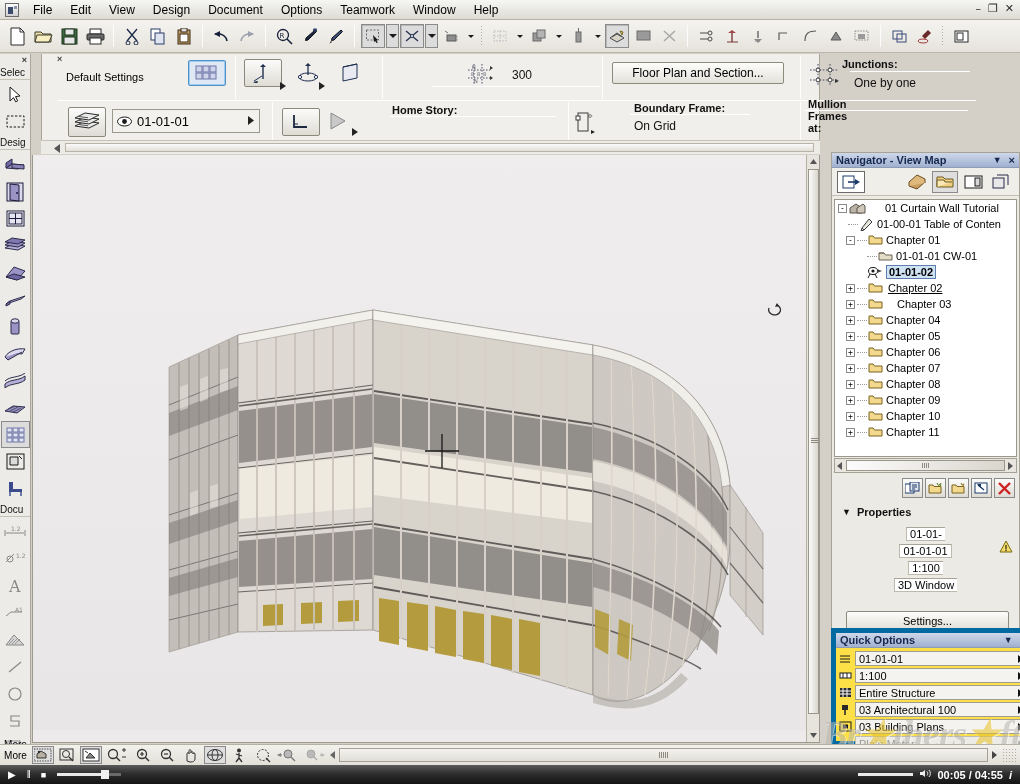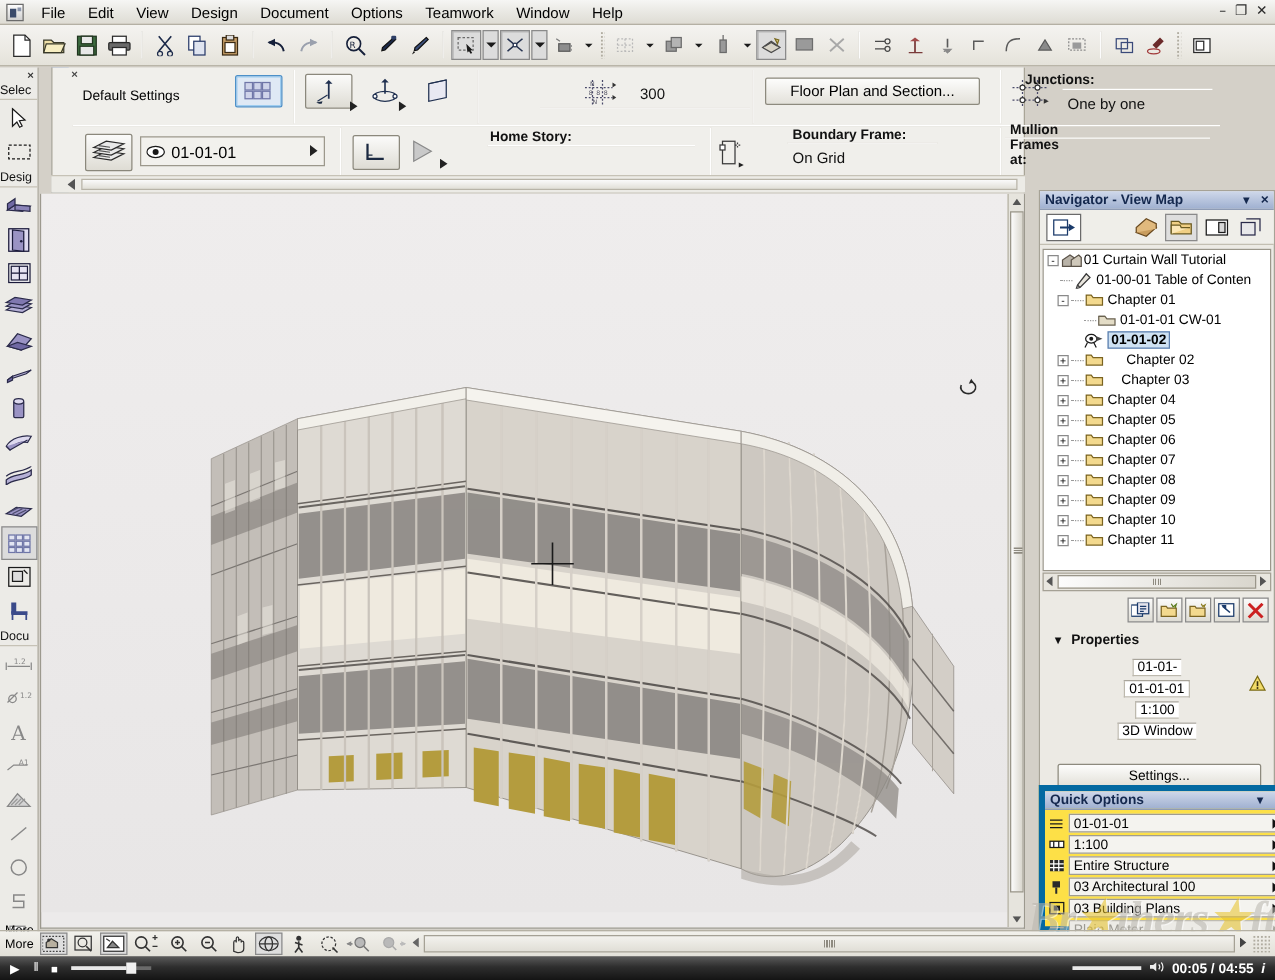--- a/index.html
+++ b/index.html
@@ -546,21 +546,21 @@
             </g>
           <g fill="#fff" stroke="#333">
               <circle cx="10" cy="8" r="2"></circle>
               <circle cx="22" cy="8" r="2"></circle>
               <circle cx="10" cy="18" r="2"></circle>
               <circle cx="22" cy="18" r="2"></circle>
             </g>
           <path d="M27 17l4 2-4 2z" fill="#333"></path>
         </svg>
       </div>
-      <div style="position:absolute;left:764px;top:4px;" class="fieldlabel">Junctions:</div>
+      <div style="position:absolute;left:786px;top:4px;" class="fieldlabel">Junctions:</div>
       <div class="ib-hsep" style="left:794px;top:17px;width:120px;"></div>
       <div class="sunken" style="position:absolute;left:794px;top:19px;width:122px;border:none;background:transparent;">One by one</div>
 
       <div class="ib-hsep" style="left:2px;top:46px;width:918px;"></div>
 
       <div style="position:absolute;left:12px;top:53px;width:38px;height:30px;" class="iconbtn">
         <svg width="28" height="22">
             <g stroke="#2a2a2a" fill="#e9e9e9">
           <path d="M2 15l10-5 14 2-10 5z"></path>
               <path d="M2 11l10-5 14 2-10 5z"></path>
@@ -1090,21 +1090,21 @@
     </div>
 
     <div class="tree">
 
       <div class="tnode" style="padding-left:3px;">
         <div class="tbox">-</div>
         <svg width="17" height="13">
             <path d="M1 11V6l6-4 6 4v5z" fill="#b9b3a8" stroke="#5a5248"></path>
             <path d="M8 11V6l6-4 2 2v7z" fill="#cfc8ba" stroke="#5a5248"></path>
           </svg>
-        <span style="margin-left:1px;">01 Curtain Wall Tutorial</span>
+        <span style="margin-left:19px;">01 Curtain Wall Tutorial</span>
       </div>
 
       <div class="tnode" style="padding-left:13px;">
         <div class="tdots"></div>
         <svg width="15" height="13">
             <path d="M10 1l3 3-8 8-3 1 1-3z" fill="#e9e6de" stroke="#3a3a3a"></path>
             <path d="M3 10l2 2" stroke="#3a3a3a"></path>
           </svg>
         <span style="margin-left:3px;">01-00-01 Table of Conten</span>
       </div>
@@ -1136,21 +1136,21 @@
           </svg>
         <span class="tsel" style="margin-left:2px;">01-01-02</span>
       </div>
 
       <div class="tnode" style="padding-left:11px;">
         <div class="tbox">+</div>
           <div class="tdots"></div>
         <svg width="15" height="12">
             <path d="M1 10V2h4l1.5 2H14v6z" fill="#f3d98e" stroke="#7a6320"></path>
           </svg>
-        <span style="margin-left:18px;">Chapter 02</span>
+        <span style="margin-left:5px;text-decoration:underline;">Chapter 02</span>
       </div>
       <div class="tnode" style="padding-left:11px;">
         <div class="tbox">+</div>
           <div class="tdots"></div>
         <svg width="15" height="12">
             <path d="M1 10V2h4l1.5 2H14v6z" fill="#f3d98e" stroke="#7a6320"></path>
           </svg>
         <span style="margin-left:14px;">Chapter 03</span>
       </div>
       <div class="tnode" style="padding-left:11px;">

